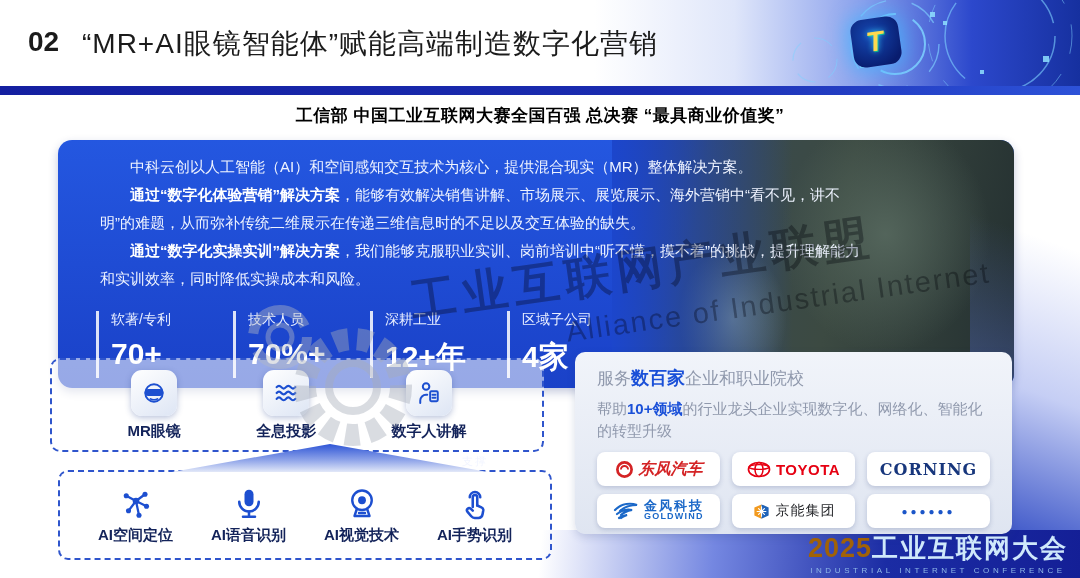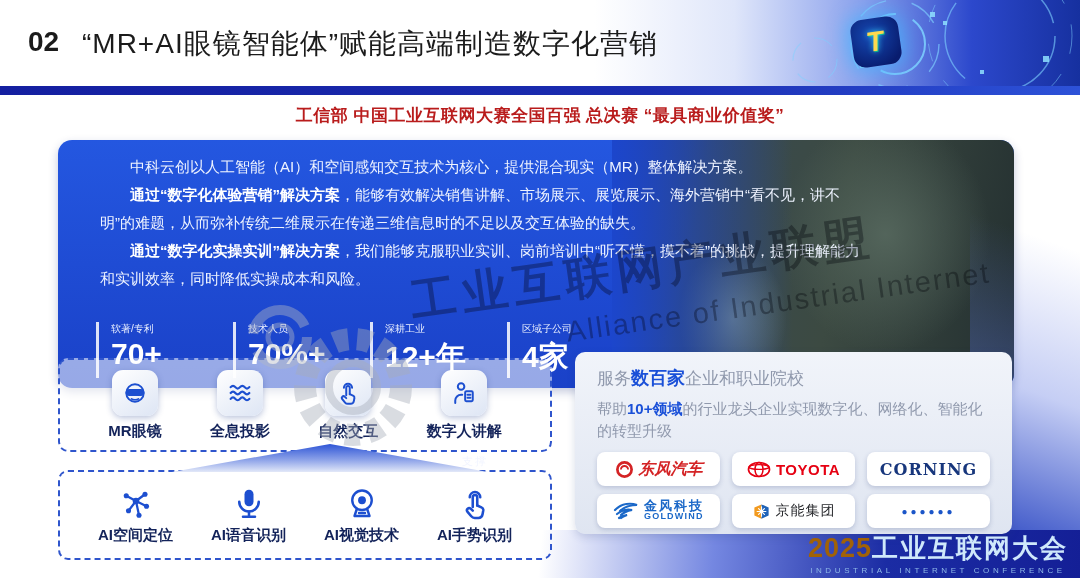--- a/index.html
+++ b/index.html
@@ -15,44 +15,44 @@
   .t-badge{position:absolute;left:852px;top:18px;width:48px;height:48px;border-radius:12px;
     background:radial-gradient(circle at 40% 35%,#1649b4,#081c6e 80%);
     box-shadow:0 0 20px 4px rgba(64,180,255,.75);transform:rotate(-8deg);
     display:flex;align-items:center;justify-content:center;}
   .t-badge span{font-size:28px;font-weight:bold;color:#ffd94f;text-shadow:0 0 6px #37e0ff,1px 1px 0 #0a7;transform:skewX(-8deg);}
   .divider{position:absolute;left:0;top:86px;width:1080px;height:9px;
     background:linear-gradient(90deg,#141fa0 0%,#1a2cb0 60%,#2d52d8 100%);}
 
   
   .award{position:absolute;top:104px;left:0;width:1080px;text-align:center;
-    font-size:17px;font-weight:bold;color:#b91c1c;letter-spacing:.5px;}
+    font-size:17px;font-weight:bold;color:#000000;letter-spacing:.5px;}
 
   
   .solution-box{position:absolute;left:58px;top:140px;width:956px;height:248px;border-radius:14px;
     background:linear-gradient(180deg,#2457e0 0%,#1a41c8 100%);box-shadow:0 4px 10px rgba(20,40,120,.25);}
   .photo{position:absolute;right:0;top:0;bottom:0;width:42%;border-radius:0 14px 14px 0;
     background:
       radial-gradient(90px 120px at 30% 72%,rgba(120,140,128,.9) 0%,rgba(120,140,128,0) 60%),
       radial-gradient(150px 170px at 68% 38%,rgba(86,104,94,.9) 0%,rgba(86,104,94,0) 70%),
       linear-gradient(100deg,#27418f 0%,#394a50 22%,#3c4a42 55%,#232f30 100%);}
   .photo::before{content:"";position:absolute;inset:0;border-radius:0 14px 14px 0;
     background:linear-gradient(to right,#1c46cc 0%,rgba(28,70,204,0) 45%);}
   .paras{position:relative;z-index:10;padding:13px 40px 0 42px;width:760px;
     font-size:15px;line-height:28px;color:#eef3ff;}
   .paras p{margin:0;text-indent:2em;}
   .paras b{color:#ffffff;font-weight:bold;}
   .stats{position:absolute;z-index:10;left:38px;bottom:10px;display:flex;}
   .stat{border-left:3px solid rgba(255,255,255,.85);padding-left:12px;margin-right:30px;min-width:92px;}
-  .stat .slabel{font-size:10px;color:#e9efff;margin-bottom:1px;white-space:nowrap;}
+  .stat .slabel{font-size:14px;color:#e9efff;margin-bottom:8px;white-space:nowrap;}
   .stat .sval{font-size:30px;font-weight:600;color:#ffffff;white-space:nowrap;}
 
   
   .dashed{position:absolute;border:2px dashed #2f55cc;border-radius:10px;background:rgba(255,255,255,.55);}
-  .cap-box{left:58px;top:358px;width:490px;height:90px;display:flex;align-items:center;justify-content:space-evenly;}
+  .cap-box{left:50px;top:358px;width:490px;height:90px;display:flex;align-items:center;justify-content:space-evenly;}
   .cap-item{display:flex;flex-direction:column;align-items:center;}
   .tile{width:46px;height:46px;border-radius:11px;display:flex;align-items:center;justify-content:center;
     background:linear-gradient(145deg,#ffffff,#dde5f4);box-shadow:0 2px 6px rgba(30,60,140,.30);color:#1c4fd0;}
   .tile svg{width:28px;height:28px;}
   .clabel{margin-top:6px;font-size:15px;font-weight:bold;color:#13235a;white-space:nowrap;}
 
   .support-arrow{position:absolute;left:172px;top:444px;width:316px;height:28px;z-index:6;}
   .tri{position:absolute;inset:0;clip-path:polygon(50% 0,100% 100%,0 100%);
     background:linear-gradient(to bottom,#2e55d6 0%,#8aa0e8 55%,#e2e8f8 100%);}
   .support-arrow span{position:absolute;left:0;right:0;bottom:3px;text-align:right;
@@ -179,30 +179,20 @@
             <path d="M4 7c1.3-1.6 2.7-1.6 4 0s2.7 1.6 4 0 2.7-1.6 4 0 2.7 1.6 4 0"></path>
             <path d="M4 12c1.3-1.6 2.7-1.6 4 0s2.7 1.6 4 0 2.7-1.6 4 0 2.7 1.6 4 0"></path>
             <path d="M4 17c1.3-1.6 2.7-1.6 4 0s2.7 1.6 4 0 2.7-1.6 4 0 2.7 1.6 4 0"></path>
           </svg>
       </div>
       <div class="clabel">全息投影</div>
     </div>
     <div class="cap-item">
       <div class="tile">
         <svg viewBox="0 0 24 24" fill="none" stroke="currentColor" stroke-width="1.7" stroke-linecap="round" stroke-linejoin="round">
-            <path d="M8.5 7.5a3.5 3.5 0 0 1 7 0"></path>
-            <path d="M10.5 14V7.5a1.5 1.5 0 0 1 3 0V13"></path>
-            <path d="M13.5 13l2.8 1.2a2 2 0 0 1 1.2 2.1l-.5 2.7a2.8 2.8 0 0 1-2.8 2.3h-2.4a3 3 0 0 1-2.3-1.1l-2.6-3.1a1.5 1.5 0 0 1 2.2-2l1.4 1.3"></path>
-          </svg>
-      </div>
-      <div class="clabel">自然交互</div>
-    </div>
-    <div class="cap-item">
-      <div class="tile">
-        <svg viewBox="0 0 24 24" fill="none" stroke="currentColor" stroke-width="1.7" stroke-linecap="round" stroke-linejoin="round">
             <circle cx="9.5" cy="6.5" r="2.8"></circle>
             <path d="M4.5 20.5v-2a5 5 0 0 1 5-5h1"></path>
             <rect x="13" y="10.5" width="6.5" height="8.5" rx="1"></rect>
             <path d="M15 13.5h2.5M15 16h2.5"></path>
           </svg>
       </div>
       <div class="clabel">数字人讲解</div>
     </div>
   </div>
 

